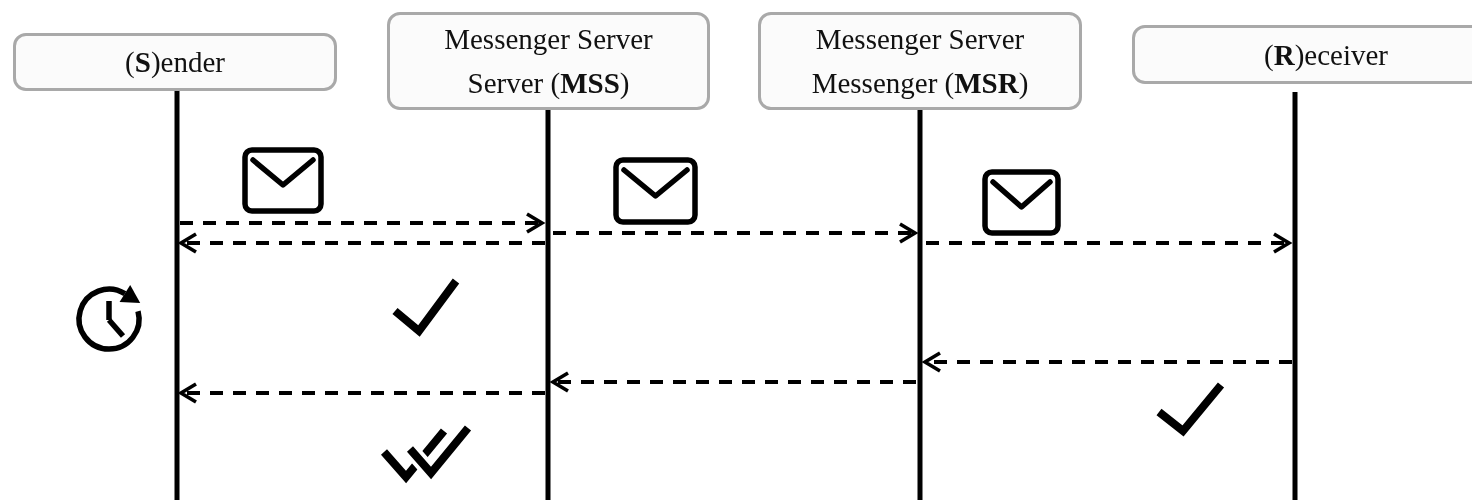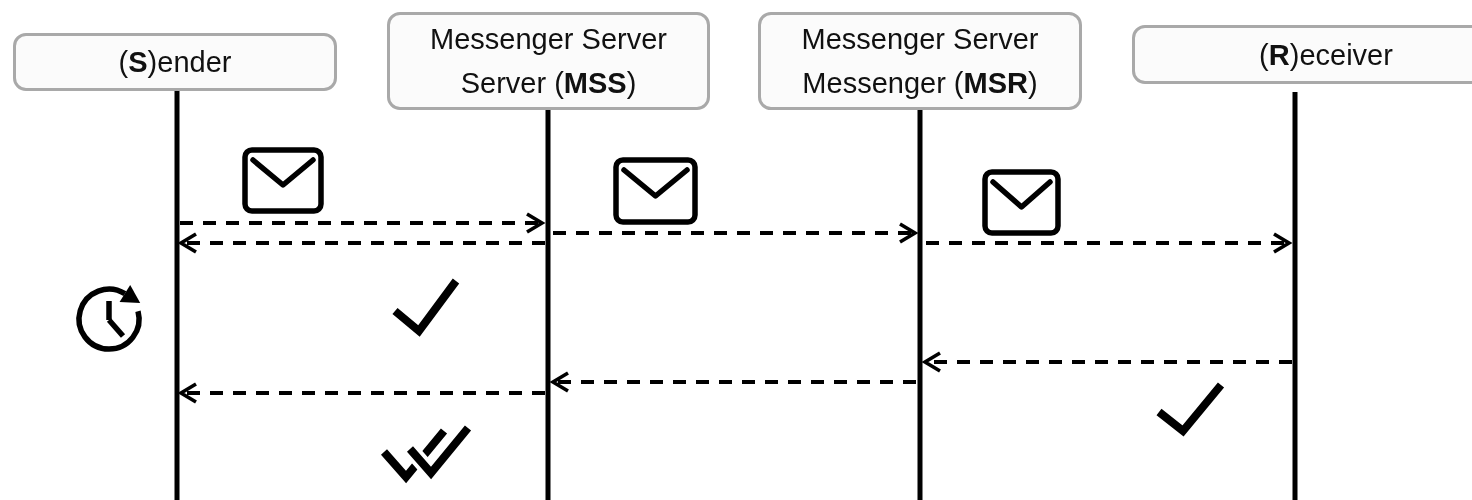--- a/index.html
+++ b/index.html
@@ -1,20 +1,20 @@
 <!DOCTYPE html>
 <html><head>
 <meta charset="utf-8">
 <style>
   html,body{margin:0;padding:0;background:#ffffff;}
   .stage{
     position:relative;
     width:1472px;height:500px;
     background:#ffffff;
-    font-family:Liberation Sans, sans-serif;
+    font-family:Liberation Serif, serif;
     overflow:hidden;
   }
   .stage svg{position:absolute;left:0;top:0;}
   .actor-box{
     position:absolute;
     box-sizing:border-box;
     border:3px solid #a9a9a9;
     border-radius:13px;
     background:#fbfbfb;
     display:flex;

